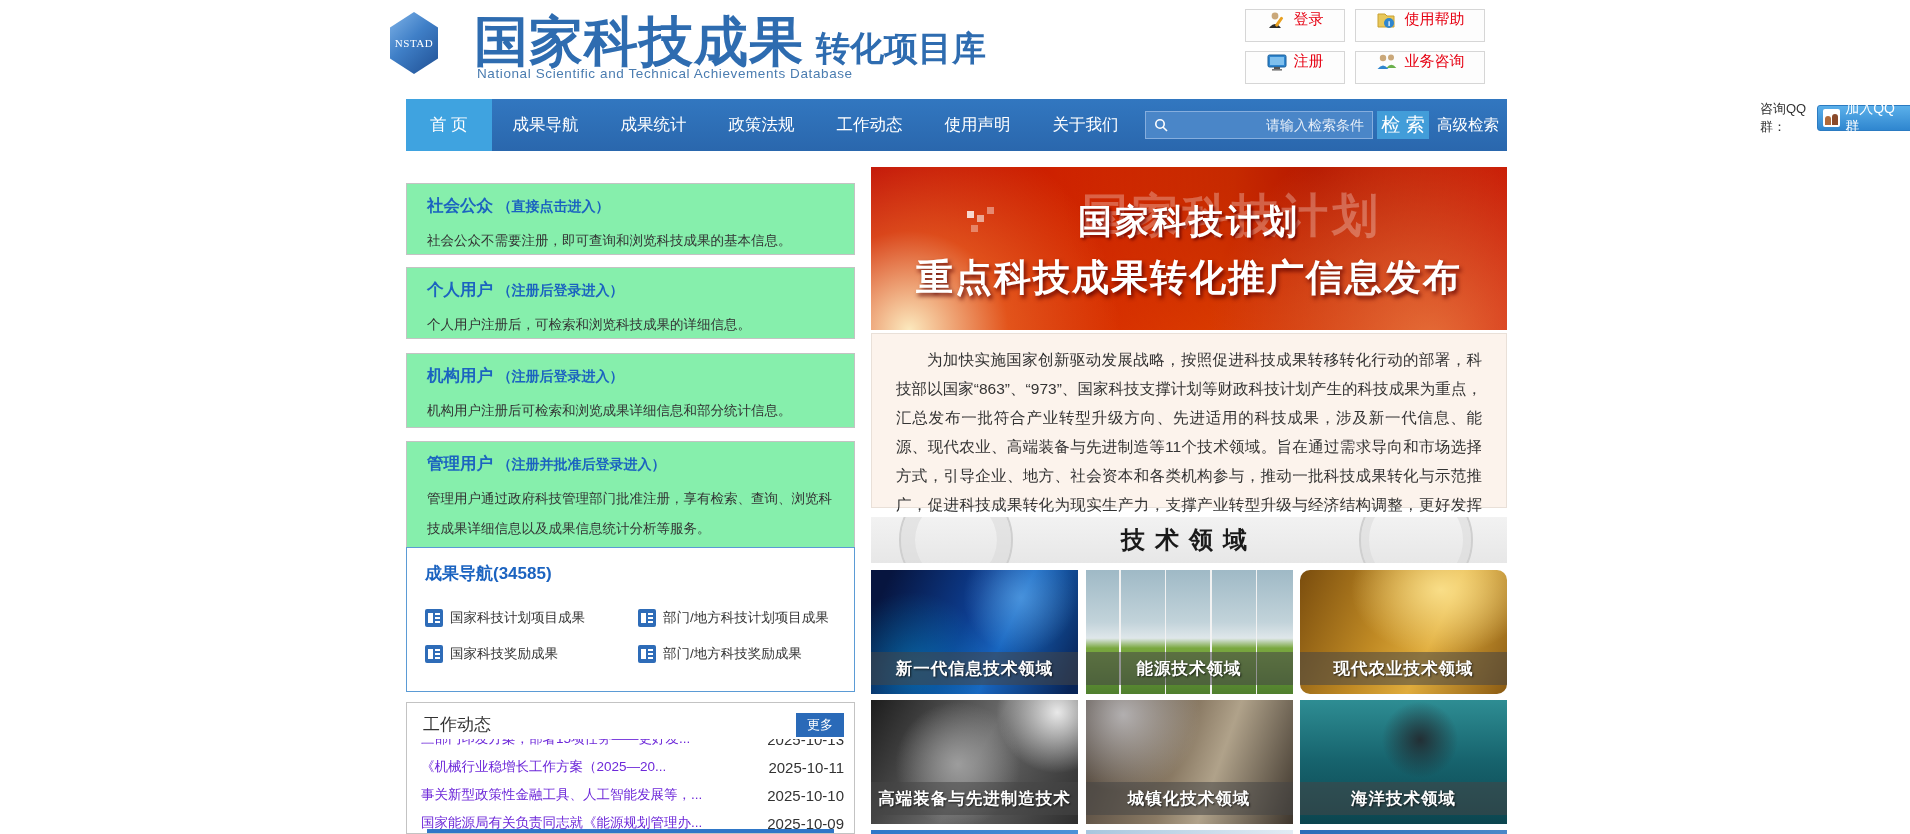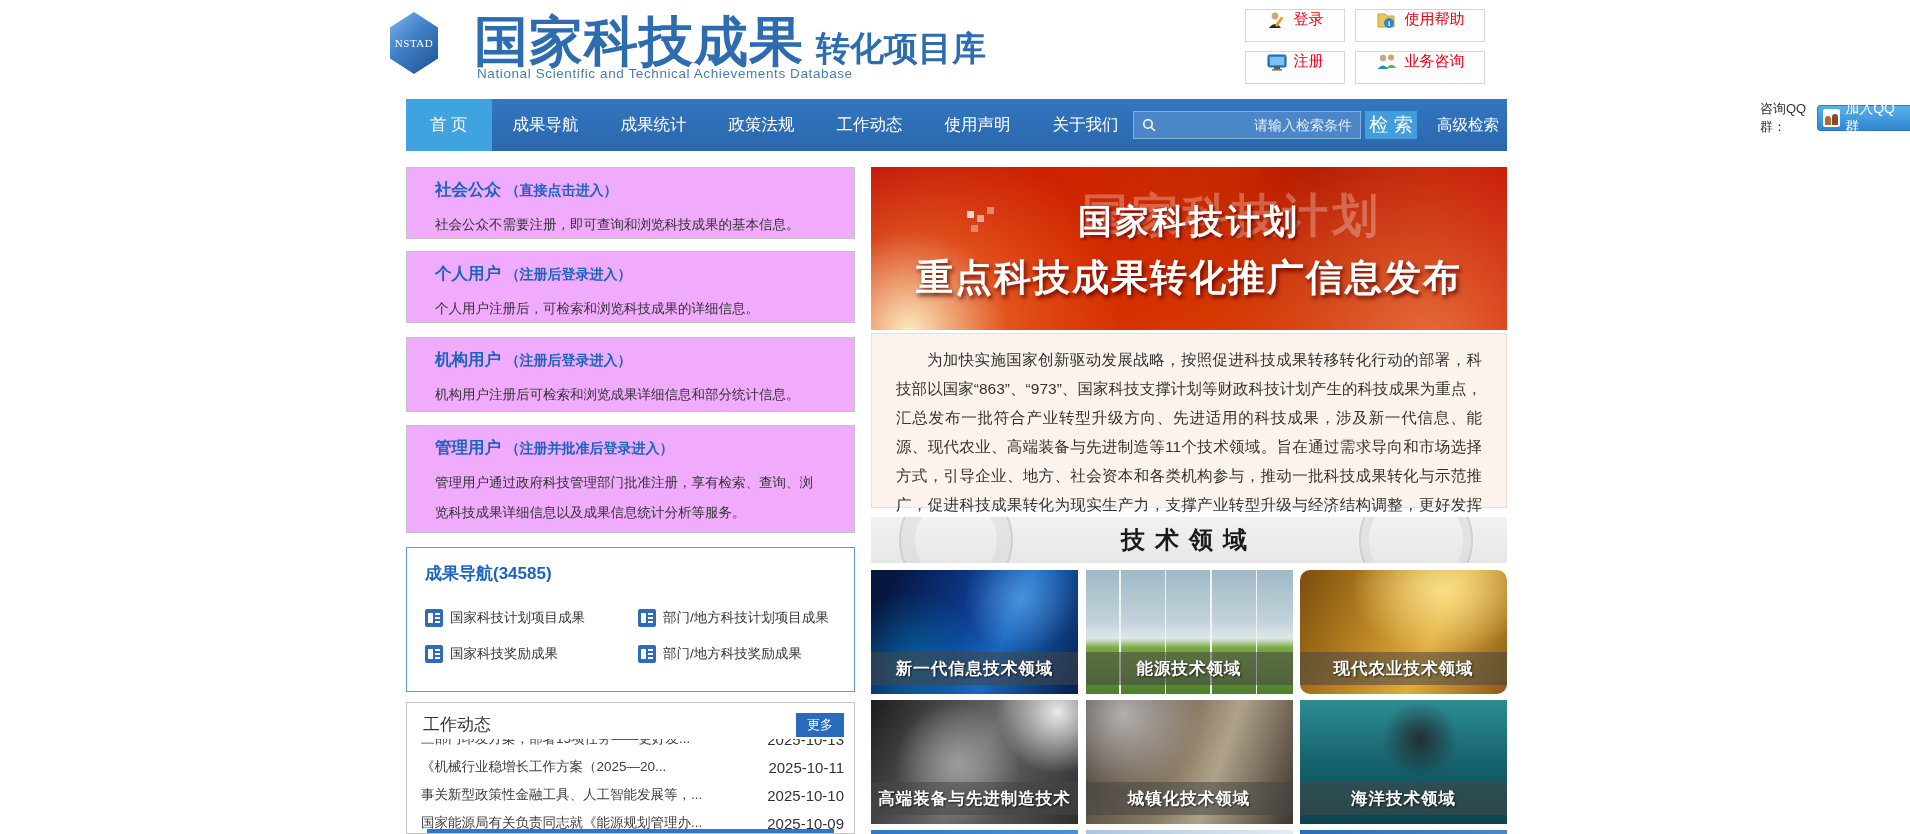--- a/index.html
+++ b/index.html
@@ -33,35 +33,35 @@
     padding:0 21px; cursor:pointer; }
   .nav-item.active { background:#3fa3e0; padding:0 24px; }
   .nav-search { position:absolute; right:8px; top:12px; display:flex; align-items:center; }
   .search-wrap { position:relative; }
   .search-input { width:228px; height:28px; background:#4a86c8; border:1px solid #86aede;
     color:#f0f6fc; font-size:14px; padding:0 8px 0 30px; outline:none;text-align:right; }
   .search-input::placeholder { color:#e6eef8; }
   .search-mag { position:absolute; left:9px; top:7px; }
   .search-btn { width:52px; height:28px; background:#429dd9; border:none; color:#fff;
     font-size:19px; margin-left:4px; cursor:pointer; }
-  .adv-link { color:#fff; font-size:15.5px; margin-left:20px; cursor:pointer; text-decoration:none; }
+  .adv-link { color:#fff; font-size:15.5px; margin-left:8px; cursor:pointer; text-decoration:none; }
 
   
   .qq-area { position:absolute; left:1760px; top:100px; display:flex; align-items:center; }
   .qq-label { font-size:13px; color:#333; }
   .qq-btn { height:26px; margin-left:3px; background:linear-gradient(180deg,#5bb0ea,#2f86cf);
     border:1px solid #2b7bc2; border-radius:3px; color:#fff; font-size:14px;
     display:flex; align-items:center; gap:5px; padding:0 12px 0 5px; width:130px; cursor:pointer; }
   .qq-ic { width:18px; height:18px; background:#fff; border-radius:2px; display:flex;
     align-items:flex-end; justify-content:center; gap:1px; padding-bottom:2px; }
   .qq-ic i { display:block; width:6px; height:9px; border-radius:3px 3px 0 0; background:#b06a3a; }
   .qq-ic i:last-child { background:#8a4a2a; height:11px; }
 
   
-  .ubox { position:absolute; left:0; width:449px; background:#f0abfc; border:1px solid #c3c3c3; padding:11px 28px; }
+  .ubox { position:absolute; left:0; width:449px; background:#86efac; border:1px solid #c3c3c3; padding:11px 20px;margin-top:16px; }
   .ubox .t { font-size:16.5px; font-weight:bold; color:#1b63c0; }
   .ubox .n { font-size:14px; font-weight:bold; color:#1b63c0; }
   .ubox .d { margin-top:9px; font-size:13.5px; color:#333; line-height:30px; }
   .b1 { top:167px; height:72px; }
   .b2 { top:251px; height:72px; }
   .b3 { top:337px; height:75px; }
   .b4 { top:425px; height:108px; }
 
   .bbox { position:absolute; left:0; top:547px; width:449px; height:145px;
     background:#fff; border:1px solid #5b9bd5; padding:14px 18px; }
@@ -74,21 +74,21 @@
      box-shadow:0 4px 0 #fff, 0 8px 0 #fff; background:#fff; }
 
   .news-box { position:absolute; left:0; top:702px; width:449px; height:132px;
     background:#fff; border:1px solid #c3c3c3; overflow:hidden; }
   .news-title { position:absolute; left:16px; top:10px; font-size:17px; color:#333; }
   .more-btn { position:absolute; right:10px; top:10px; background:#2a6ab8; color:#fff;
     font-size:13px; padding:3px 11px; cursor:pointer; }
   .news-list { position:absolute; left:14px; right:10px; top:36px; bottom:4px; overflow:hidden; }
   .news-row { display:flex; justify-content:space-between; align-items:center; height:28px; cursor:pointer; }
   .news-row.clipped { margin-top:-14px; }
-  .news-row .nt { color:#404040; font-size:13.5px; white-space:nowrap; overflow:hidden; }
+  .news-row .nt { color:#6d28d9; font-size:13.5px; white-space:nowrap; overflow:hidden; }
   .news-row .nd { color:#333; font-size:15px; flex:0 0 auto; margin-left:8px; }
   .news-strip { position:absolute; left:20px; right:20px; bottom:0; height:4px; background:#2f77c8; }
 
   
   .banner { position:absolute; left:465px; top:167px; width:636px; height:163px; overflow:hidden;
     background:
       radial-gradient(circle at 6% 100%, rgba(255,245,200,.95), rgba(255,150,60,.45) 16%, transparent 34%),
       radial-gradient(circle at 88% 108%, rgba(255,190,110,.5), transparent 38%),
       radial-gradient(circle at 70% 0%, rgba(150,0,0,.55), transparent 55%),
       linear-gradient(100deg,#b80000,#e34200 55%,#cc1100); }

